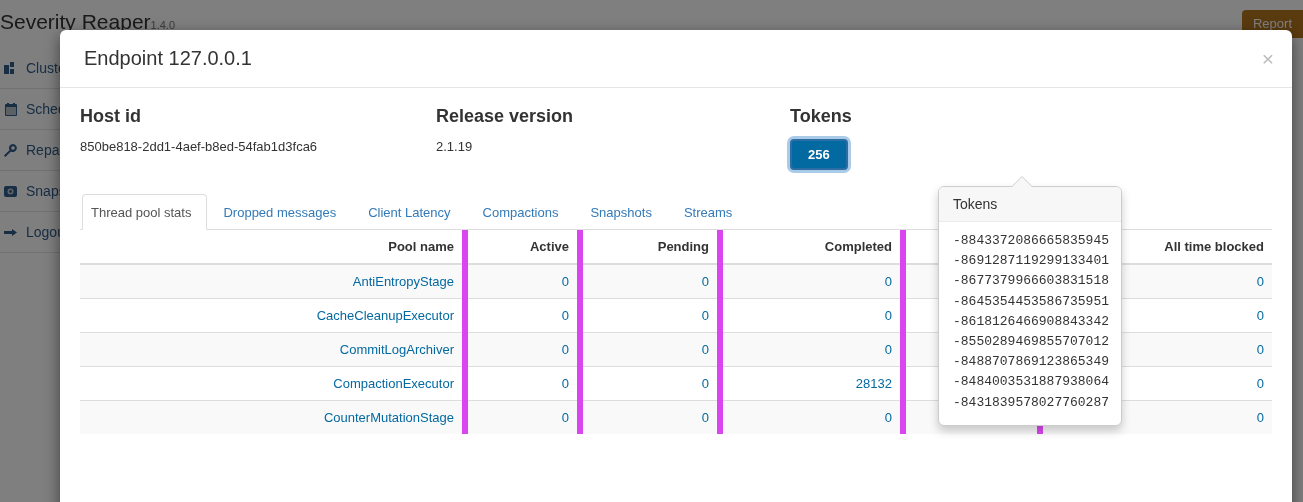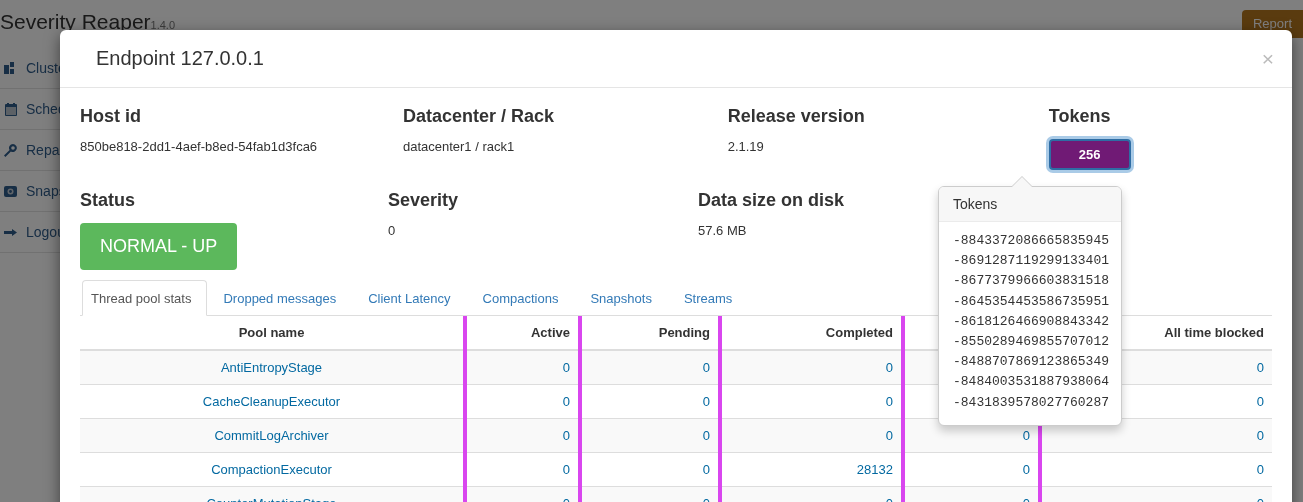--- a/index.html
+++ b/index.html
@@ -66,21 +66,21 @@
   }
   #modal-header {
     height: 58px;
     border-bottom: 1px solid #e5e5e5;
     display: flex; align-items: center;
     padding: 0 20px;
     position: relative;
   }
   #modal-title {
     font-size: 20px; color: #333333; font-weight: normal;
-    margin: 16px;
+    margin: 4px;
   }
   #modal-close {
     position: absolute; right: 18px; top: 18px;
     font-size: 21px; color: #bbbbbb; line-height: 1;
     font-family: "Liberation Sans", sans-serif;
     cursor: pointer;
   }
   #modal-body {
     padding: 18px 20px 0 20px;
     position: relative;
@@ -101,23 +101,23 @@
     margin: 0 0 12px 0;
   }
   .info-value {
     font-size: 13px; color: #333333;
   }
   .row1 { height: 84px; gap: 48px; }
   .row2 { height: 86px; }
 
   .badge-green {
     display: inline-block;
-    background: #701a75; color: #ffffff;
+    background: #0369a1; color: #ffffff;
     font-size: 13px; font-weight: bold;
-    padding: 6px 28px;
+    padding: 6px 16px;
     border-radius: 4px;
     border: 2px solid #2e6da4;
     box-shadow: 0 0 0 3px rgba(66,139,202,0.45);
     position: relative;
   }
   #status-button {
     display: inline-block;
     background: #5cb85c; color: #ffffff;
     font-size: 18px;
     padding: 13px 20px;
@@ -195,37 +195,37 @@
     border-collapse: collapse;
     table-layout: fixed;
   }
   #pool-table th {
     font-size: 13px; color: #333333; font-weight: bold;
     padding: 9px 8px;
     border-bottom: 2px solid #dddddd;
     text-align: right;
     vertical-align: bottom;
   }
-  #pool-table th.left, #pool-table td.left { text-align: center; }
+  #pool-table th.left, #pool-table td.left { text-align: right; }
   #pool-table td {
     font-size: 13px; color: #0369a1;
     padding: 9px 8px;
     border-top: 1px solid #dddddd;
     text-align: right;
     height: 31px;
   }
   #pool-table tbody tr:nth-child(odd) { background: #f9f9f9; }
   .col-name { width: 385px; }
   .col-active { width: 115px; }
   .col-pending { width: 140px; }
   .col-completed { width: 183px; }
   .col-blocked { width: 137px; }
   .col-alltime { width: 232px; }
   .vline {
-    border-left: 4px solid #d946ef;
+    border-left: 6px solid #d946ef;
     margin-left: 16px;
   }
 </style>
 </head>
 <body>
 
 <div id="app-background">
 
   <div id="app-title">
     <span>Severity Reaper</span><span id="app-version">1.4.0</span>
@@ -299,49 +299,30 @@
     <span id="modal-close">×</span>
   </div>
 
   <div id="modal-body">
 
     <div class="info-row row1">
       <div class="info-col c1">
         <div class="info-label">Host id</div>
         <div class="info-value">850be818-2dd1-4aef-b8ed-54fab1d3fca6</div>
       </div>
-      <div class="info-col c2">
-        <div class="info-label">Datacenter / Rack</div>
-        <div class="info-value">datacenter1 / rack1</div>
-      </div>
       <div class="info-col c3">
         <div class="info-label">Release version</div>
         <div class="info-value">2.1.19</div>
       </div>
       <div class="info-col c4">
         <div class="info-label">Tokens</div>
         <span class="badge-green">256</span>
       </div>
     </div>
 
-    <div class="info-row row2">
-      <div class="info-col c1">
-        <div class="info-label">Status</div>
-        <span id="status-button">NORMAL - UP</span>
-      </div>
-      <div class="info-col c2">
-        <div class="info-label">Severity</div>
-        <div class="info-value">0</div>
-      </div>
-      <div class="info-col c3">
-        <div class="info-label">Data size on disk</div>
-        <div class="info-value">57.6 MB</div>
-      </div>
-      <div class="info-col c4"></div>
-    </div>
 
     <div id="tabs">
       <div class="tab active">Thread pool stats</div>
       <div class="tab">Dropped messages</div>
       <div class="tab">Client Latency</div>
       <div class="tab">Compactions</div>
       <div class="tab">Snapshots</div>
       <div class="tab">Streams</div>
     </div>
 

